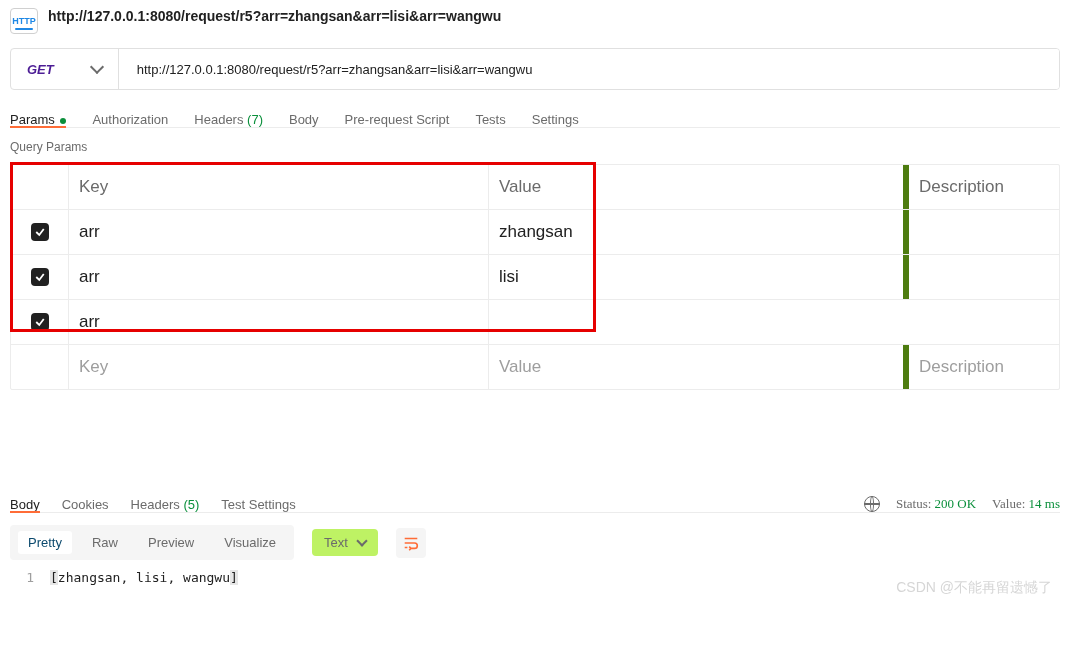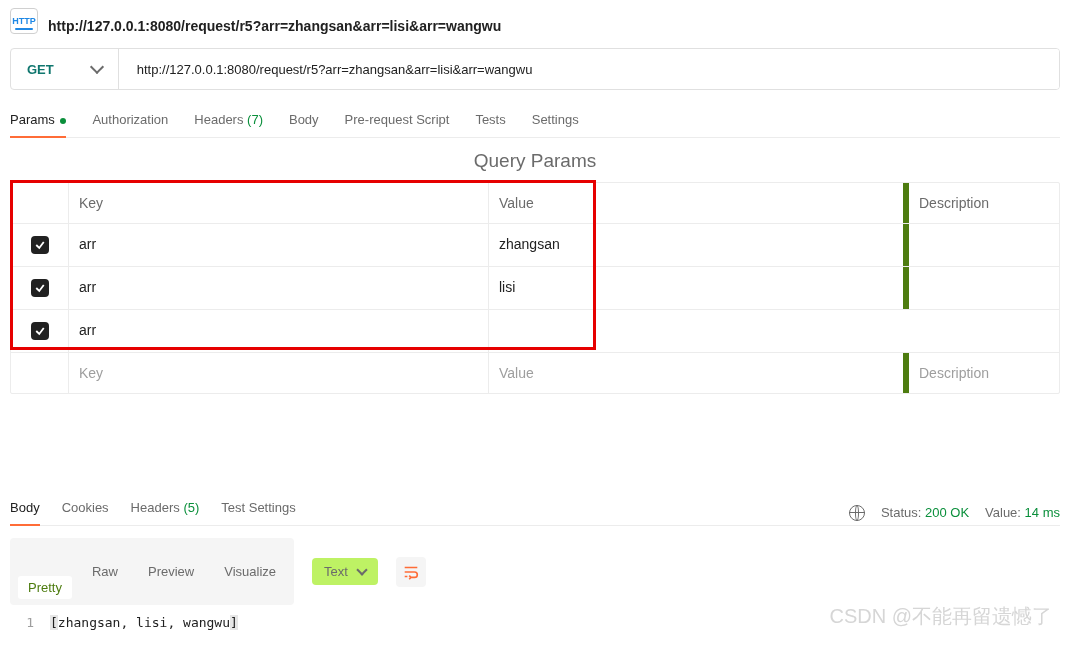--- a/index.html
+++ b/index.html
@@ -1,76 +1,76 @@
 <!DOCTYPE html>
 <html><head>
 <meta charset="utf-8">
 <style>
   * { box-sizing: border-box; margin: 0; padding: 0; }
   body { font-family: -apple-system, BlinkMacSystemFont, "Segoe UI", Arial, sans-serif; font-size: 13px; color: #212121; background: #fff; width: 1070px; }
   .wrap { padding: 8px 10px 10px 10px; }
 
-  .addr-row { display: flex; align-items: flex-end; gap: 10px; margin-bottom: 14px; }
+  .addr-row { display: flex; align-items: flex-start; gap: 10px; margin-bottom: 14px; }
   .http-badge { width: 28px; height: 26px; border: 1px solid #d0d0d0; border-radius: 4px; display:flex; align-items:center; justify-content:center; font-size: 9px; font-weight: 700; color: #1e88e5; position: relative; }
   .http-badge::after { content:""; position:absolute; bottom:3px; left:4px; right:4px; height:2px; background:#1e88e5; border-radius:1px; }
   .addr-text { font-weight: 700; font-size: 14px; color: #212121; }
 
   .req-bar { border: 1px solid #e0e0e0; border-radius: 4px; display:flex; overflow:hidden; }
   .method-sel { display:flex; align-items:center; gap:38px; border-right:1px solid #e0e0e0; padding: 0 16px; height: 40px; }
-  .method-label { color: #0f766e; font-weight: 600; font-size: 13px; }
+  .method-label { color: #4c1d95; font-weight: 600; font-size: 13px; font-style: italic; }
   .chev { width: 10px; height: 10px; border-right:2px solid #6b6b6b; border-bottom:2px solid #6b6b6b; transform: rotate(45deg); margin-top:-4px; }
   .url-inp { flex:1; border:none; outline:none; padding: 0 18px; font-size: 13px; color: #212121; height: 40px; }
 
   .tabs-row { display:flex; gap: 26px; margin-top: 22px; border-bottom: 1px solid #ececec; }
-  .tab { padding-bottom: 10px; color: #6b6b6b; cursor: pointer; position: relative; font-size: 13px; }
+  .tab { color: #6b6b6b; cursor: pointer; position: relative; font-size: 13px; }
   .tab.active { color: #212121; }
   .tab.active::after { content:""; position:absolute; left:0; right:0; bottom:-1px; height:2px; background:#ff6c37; }
   .dot-green { display:inline-block; width:6px; height:6px; border-radius:50%; background:#0a8f3b; vertical-align: middle; margin-left: 2px; }
   .count { color:#0a8f3b; }
 
-  .qp-title { margin-top: 12px; color:#6b6b6b; font-size: 19px; text-align: center; }
+  .qp-title { margin-top: 12px; color:#6b6b6b; font-size: 12px; }
 
   .table { margin-top: 10px; border: 1px solid #ececec; border-radius: 2px; width: 100%; }
   .trow { display:flex; align-items:stretch; border-bottom:1px solid #ececec; }
   .trow:last-child { border-bottom:none; }
-  .cell { padding: 12px 10px; font-size: 14px; }
+  .cell { padding: 12px 10px; font-size: 17px; }
   .c0 { width: 58px; display:flex; align-items:center; justify-content:center; border-right:1px solid #ececec; }
   .c1 { flex: 0 0 420px; border-right:1px solid #ececec; }
   .c2 { flex: 0 0 420px; border-right:6px solid #4d7c0f; }
   .c3 { flex: 1; }
   .thead .cell { color:#6b6b6b; font-weight: 500; }
   .ph { color:#9e9e9e; }
 
   .chk { width:18px; height:18px; border-radius:4px; background:#212121; display:flex; align-items:center; justify-content:center; }
   .chk svg { width:12px; height:12px; stroke:#fff; stroke-width:2.4; fill:none; }
 
   .red-box { position:absolute; border:3px solid #e60000; pointer-events:none; }
 
   .resp-wrap { padding: 0 10px 10px 10px; }
   .resp-top { display:flex; align-items:center; justify-content:space-between; border-bottom:1px solid #ececec; }
   .resp-tabs { display:flex; gap: 22px; }
-  .resp-status { display:flex; align-items:center; gap: 16px; color:#6b6b6b; font-size: 13px; }
+  .resp-status { display:flex; align-items:center; gap: 16px; color:#6b6b6b; font-size: 13px; font-family: Liberation Serif, serif; }
   .globe { width:16px; height:16px; border:1.5px solid #6b6b6b; border-radius:50%; position:relative; }
   .globe::before { content:""; position:absolute; inset:-1px 5px; border:1.5px solid #6b6b6b; border-radius:50%; }
   .globe::after { content:""; position:absolute; left:-1px; right:-1px; top:6px; height:1.5px; background:#6b6b6b; }
   .ok { color:#0a8f3b; }
 
   .view-bar { display:flex; align-items:center; gap: 18px; margin-top: 12px; }
   .view-opts { display:flex; align-items:center; gap: 10px; background:#f5f5f5; border-radius:4px; padding: 6px 8px; }
   .view-opt { padding: 4px 10px; color:#6b6b6b; border-radius:3px; cursor:pointer; font-size: 13px; }
-  .view-opt.active { background:#fff; color:#4d7c0f;margin-top:32px; }
+  .view-opt.active { background:#fff; color:#0c4a6e; }
   .pill { display:flex; align-items:center; gap:10px; background:#bef264; border-radius:4px; padding: 6px 12px; color:#6b6b6b; font-size: 13px; }
   .sq-btn { width:30px; height:30px; background:#f5f5f5; border-radius:4px; display:flex; align-items:center; justify-content:center; }
   .sq-btn svg { stroke:#ff6c37; stroke-width:1.8; fill:none; }
 
   .code-row { display:flex; gap: 16px; padding: 10px 6px; font-family: "Consolas", monospace; font-size: 13px; }
   .ln { color:#9e9e9e; width: 18px; text-align: right; }
   .hl { background:#e6e6e6; }
 
-  .watermark { position:absolute; right: 18px; bottom: 20px; color:#d6d6d6; font-size: 20px; pointer-events:none; }
+  .watermark { position:absolute; right: 18px; bottom: 8px; color:#d6d6d6; font-size: 14px; pointer-events:none; }
 </style>
 </head>
 <body>
 
 <div class="wrap" style="position:relative;">
   <div class="addr-row">
     <div class="http-badge">HTTP</div>
     <div class="addr-text">http://127.0.0.1:8080/request/r5?arr=zhangsan&amp;arr=lisi&amp;arr=wangwu</div>
   </div>
 

